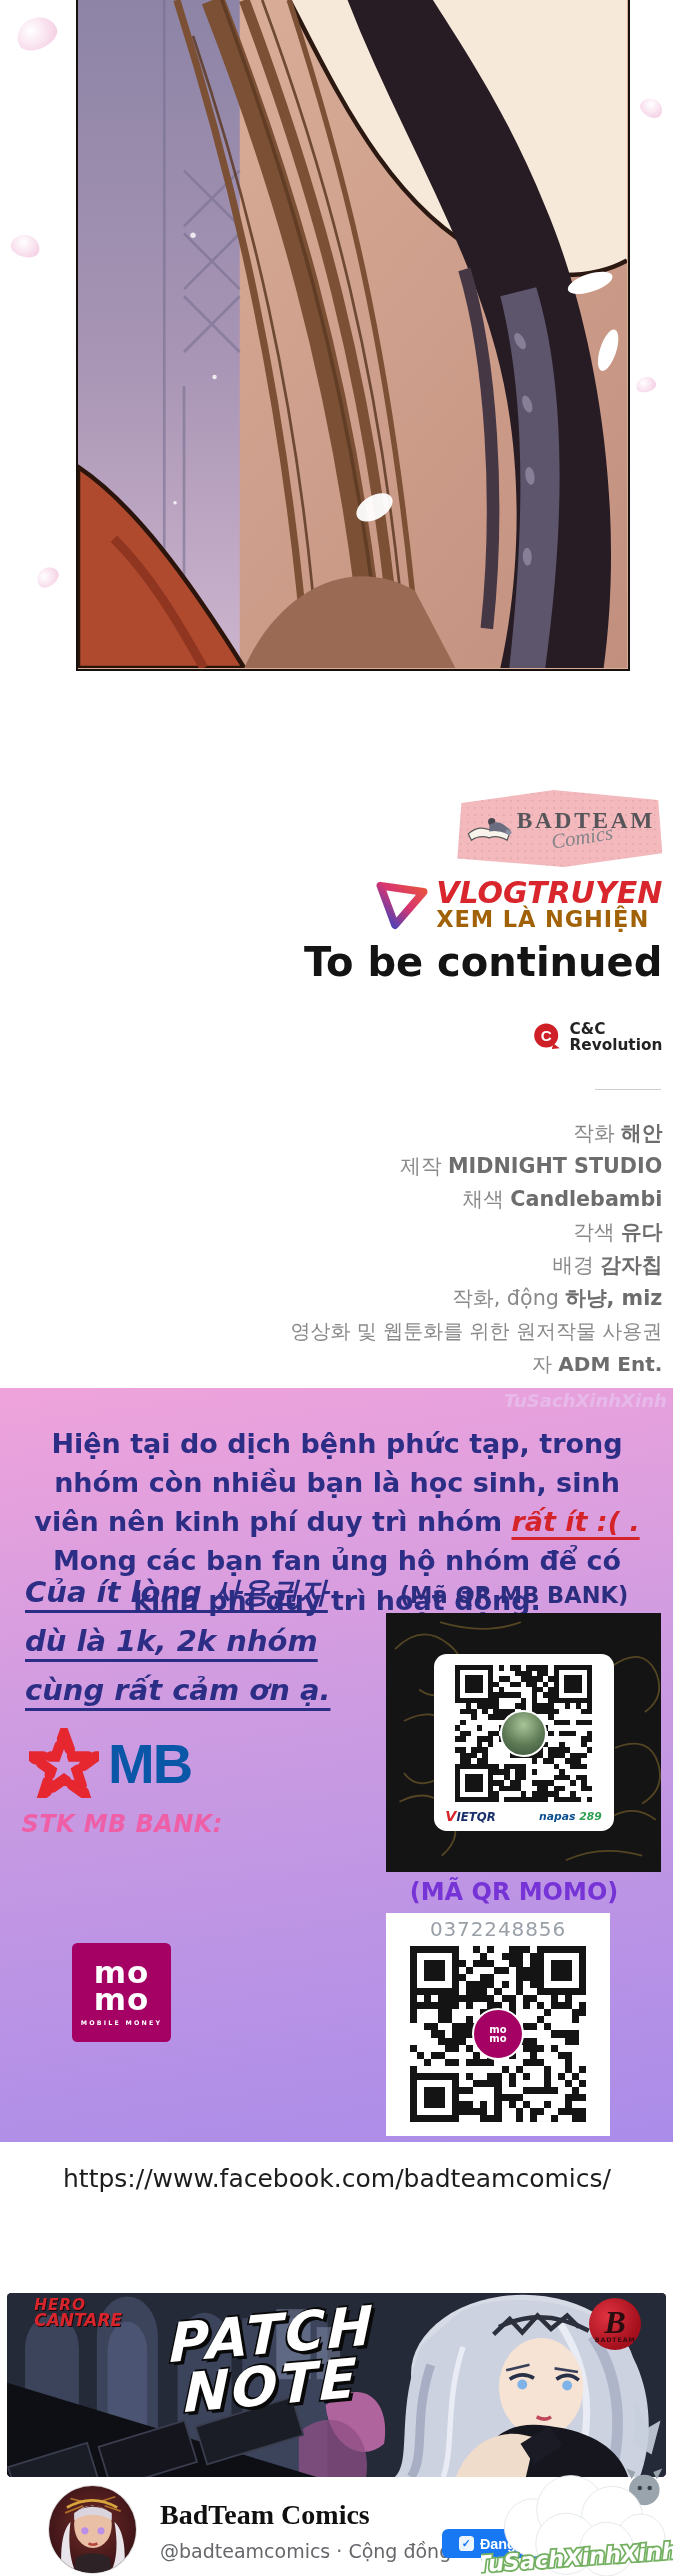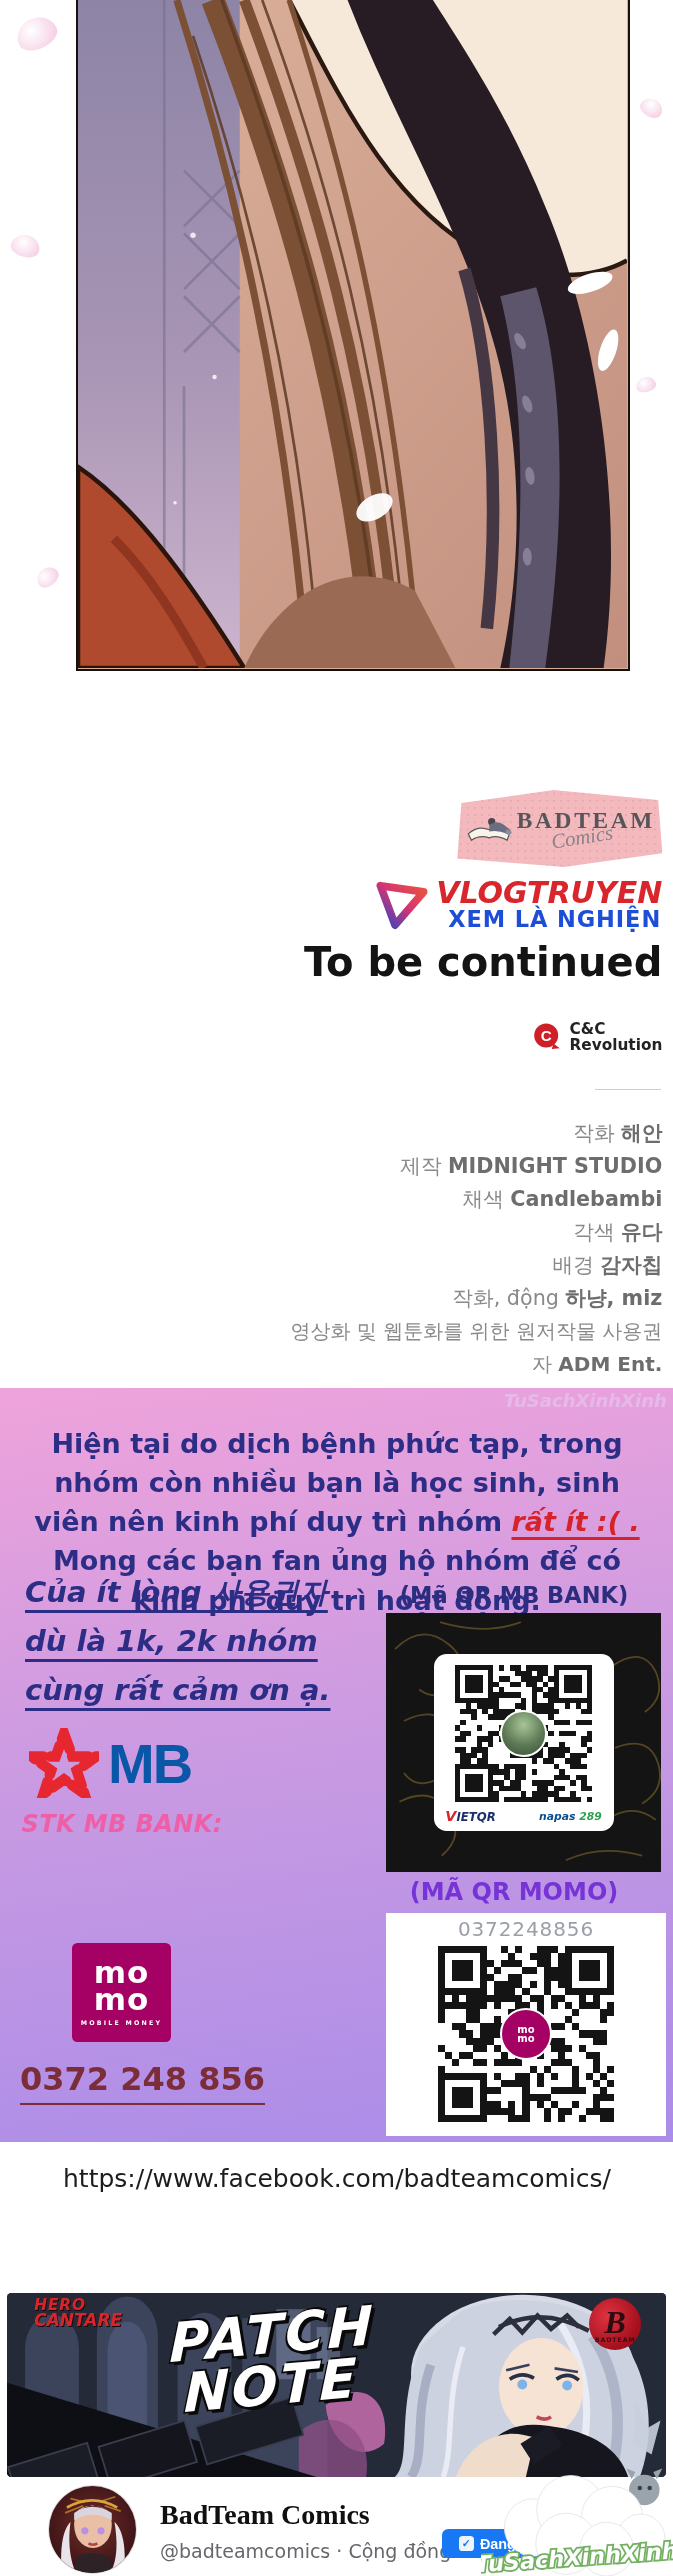--- a/index.html
+++ b/index.html
@@ -18,21 +18,21 @@
          background-image:radial-gradient(rgba(0,0,0,.08) 0.9px,transparent 1.1px);background-size:7.2px 7.2px;
          clip-path:polygon(2% 17%,47% 0%,98% 13%,100% 82%,52% 100%,0% 89%);
          display:flex;align-items:center;justify-content:center;gap:3.6px;padding:5.4px 7.2px;box-sizing:border-box;}
   .badge-text{text-align:left;line-height:1;}
   .badge-title{font-family:"Liberation Serif",serif;font-size:23.4px;letter-spacing:2.7px;color:#55555a;font-weight:600;}
   .badge-sub{font-family:"Liberation Serif",serif;font-style:italic;font-size:20.7px;color:#84848a;
              display:inline-block;transform:rotate(-9deg);margin:-5.4px 0 0 34px;}
   .vlogrow{display:flex;justify-content:flex-end;align-items:center;gap:7.2px;margin-top:10.8px;}
   .vlogtext{text-align:left;line-height:1.02;}
   .vlogname{color:#d8262c;font-size:30px;font-weight:800;font-style:italic;letter-spacing:0;}
-  .vlogtag{color:#1d4ed8;font-size:22.5px;font-weight:800;letter-spacing:0.9px;margin-left:12px;}
+  .vlogtag{color:#a16207;font-size:22.5px;font-weight:800;letter-spacing:0.9px;}
   .tbc{margin-top:7.2px;font-size:40px;font-weight:600;color:#141414;letter-spacing:0;}
   .cncrow{display:flex;justify-content:flex-end;align-items:center;gap:6.3px;margin-top:36px;}
   .cnctext{text-align:left;line-height:1.05;font-weight:800;color:#222;font-size:15.3px;}
   .cred-div{margin:36px 1.8px 0 auto;width:66px;border:none;border-top:1.8px solid #cfcfcf;}
   .clist{margin-top:27px;font-size:20.7px;color:#8a8a8a;line-height:33px;}
   .clist .nm{font-weight:bold;color:#6d6d6d;margin-left:6.3px;}
   .clist .row7{font-size:20px;}
 
   
   .donate{position:absolute;left:0;top:1388px;width:674px;height:754px;
@@ -59,21 +59,21 @@
   .qrbox-mb{position:absolute;left:386px;top:225px;width:275px;height:259px;background:#141414;
             display:flex;align-items:center;justify-content:center;overflow:hidden;}
   .qrcard-mb{position:relative;width:160px;background:#fff;border-radius:12.6px;padding:10.8px 10px 6.3px;z-index:2;}
   .vietrow{display:flex;justify-content:space-between;align-items:center;margin-top:6.3px;padding:0 1.8px;}
   .vietqr{font-size:11.7px;font-weight:900;color:#1a2f6b;font-style:italic;}
   .vietqr .v{color:#d8252b;font-size:14.4px;}
   .napas{font-size:10.8px;font-weight:bold;font-style:italic;color:#0b4f8f;}
   .napas .n247{color:#2e9e4f;}
   .qrlabel-momo{position:absolute;left:366px;top:490px;width:296px;text-align:center;
                 font-size:24px;font-weight:800;color:#7633d6;}
-  .qrcard-momo{position:absolute;left:386px;top:525px;width:280px;height:223px;background:#fff;text-align:center;}
+  .qrcard-momo{position:absolute;left:386px;top:525px;width:224px;height:223px;background:#fff;text-align:center;}
   .momo-cardnum{font-size:20px;color:#9aa0a8;margin-top:3.6px;letter-spacing:0.9px;}
 
   
   .qr{position:relative;display:grid;margin:0 auto;background:#fff;}
   .qr i{background:#141414;display:block;}
   .qr .finder{position:absolute;width:28%;height:28%;box-sizing:border-box;
               border:var(--c) solid #141414;padding:var(--c);background:#141414;background-clip:content-box;}
   .qr .tl{top:0;left:0}.qr .tr{top:0;right:0}.qr .bl{bottom:0;left:0}
   .qr-mb{width:137px;height:137px;--c:5.4px;grid-template-columns:repeat(25,1fr);grid-template-rows:repeat(25,1fr);}
   .qr-momo{width:176px;height:176px;--c:7.2px;margin-top:5.4px;grid-template-columns:repeat(25,1fr);grid-template-rows:repeat(25,1fr);}
@@ -271,21 +271,20 @@
       </svg>
       <span class="mbword">MB</span>
     </div>
     <div class="stklabel">STK MB BANK:</div>
 
     <div class="momologo">
       <div class="m">mo</div>
       <div class="m">mo</div>
       <div class="s">MOBILE MONEY</div>
     </div>
-    <div class="momonumber">0372 248 856</div>
 
     <div class="qrlabel-mb">(Mã QR MB BANK)</div>
     <div class="qrbox-mb">
       <svg width="275" height="259" viewBox="0 0 306 288" style="position:absolute;left:0;top:0">
         <g stroke="#8a6d2f" stroke-width="2" fill="none" opacity=".55">
           <path d="M10,40 q30,-30 60,-5 q25,20 5,45 q-18,20 -38,5"></path>
           <path d="M20,120 q40,-20 55,15 q12,30 -15,48 q-25,15 -40,-5"></path>
           <path d="M15,210 q35,-18 55,10 q18,28 -8,50"></path>
           <path d="M250,60 q35,-25 50,5 q12,28 -12,45"></path>
           <path d="M255,150 q38,-15 48,18 q8,28 -18,44"></path>

